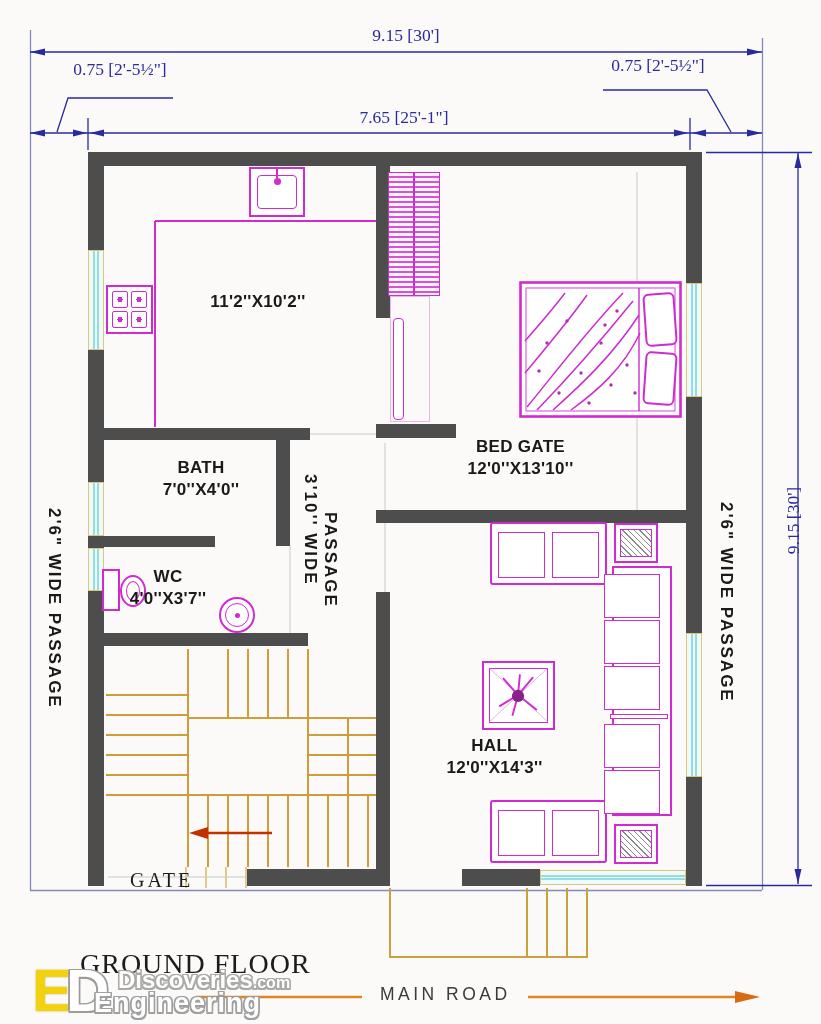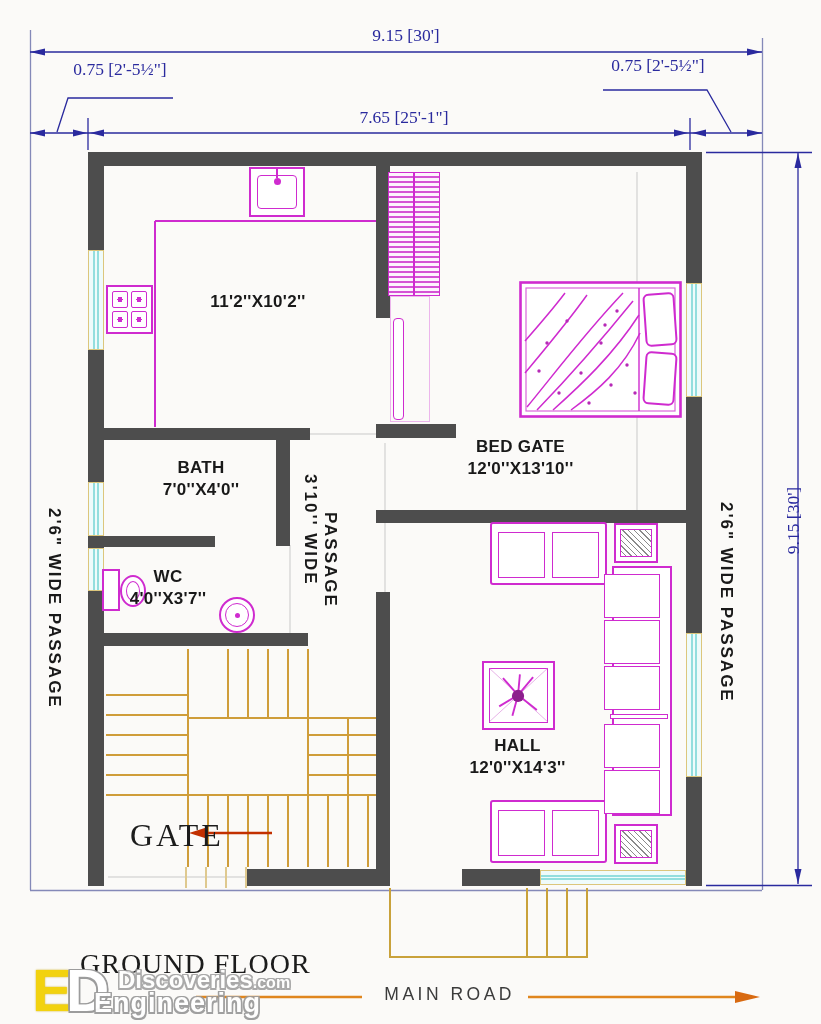--- a/index.html
+++ b/index.html
@@ -282,41 +282,41 @@
     <div>7'0''X4'0''</div>
   </div>
   <div class="label" style="left:112px;top:566px;width:112px">
     <div>WC</div>
     <div>4'0''X3'7''</div>
   </div>
   <div class="label" style="left:423px;top:436px;width:195px">
     <div>BED GATE</div>
     <div>12'0''X13'10''</div>
   </div>
-  <div class="label" style="left:425px;top:735px;width:185px">
+  <div class="label" style="left:402px;top:735px;width:185px">
     <div>HALL</div>
     <div>12'0''X14'3''</div>
   </div>
 
   <div class="vtext" style="left:44px;top:508px">2'6" WIDE PASSAGE</div>
   <div class="vtext" style="left:716px;top:502px">2'6" WIDE PASSAGE</div>
   <div class="abs" style="left:300px;top:474px;display:flex">
     <div class="vtext" style="position:static">3'10'' WIDE</div>
     <div class="vtext" style="position:static;padding-top:38px">PASSAGE</div>
   </div>
 
   <div class="dimtext" style="left:336px;top:25px;width:140px">9.15 [30']</div>
   <div class="dimtext" style="left:334px;top:107px;width:140px">7.65 [25'-1"]</div>
   <div class="dimtext" style="left:56px;top:59px;width:128px">0.75 [2'-5½"]</div>
   <div class="dimtext" style="left:594px;top:55px;width:128px">0.75 [2'-5½"]</div>
   <div class="dimtext" style="left:728px;top:510px;width:130px;transform:rotate(-90deg)">9.15 [30']</div>
 
-  <div class="serifbig" style="left:130px;top:817px;font-size:32px;letter-spacing:3px">GATE</div>
+  <div class="serifbig" style="left:130px;top:869px;font-size:20px;letter-spacing:3px">GATE</div>
   <div class="serifbig" style="left:80px;top:948px;font-size:28px;font-weight:400;letter-spacing:1px;z-index:4">GROUND FLOOR</div>
-  <div class="abs" style="left:380px;top:984px;width:135px;text-align:right;font-size:17.5px;letter-spacing:3.5px;color:#3b3b3b">MAIN  ROAD</div>
+  <div class="abs" style="left:380px;top:984px;width:135px;text-align:left;font-size:17.5px;letter-spacing:3.5px;color:#3b3b3b">MAIN  ROAD</div>
 
   <div class="abs" style="left:28px;top:952px;width:320px;height:72px;z-index:5">
     <span class="logo-e" style="left:4px;top:4px">E</span>
     <span class="logo-d outlined" style="left:38px;top:4px">D</span>
     <div class="wm-name outlined" style="left:66px;top:36px">Engineering</div>
     <div class="wm-site outlined" style="left:90px;top:14px">
       <span>Discoveries</span><span class="wm-tld">.com</span>
     </div>
   </div>
 

